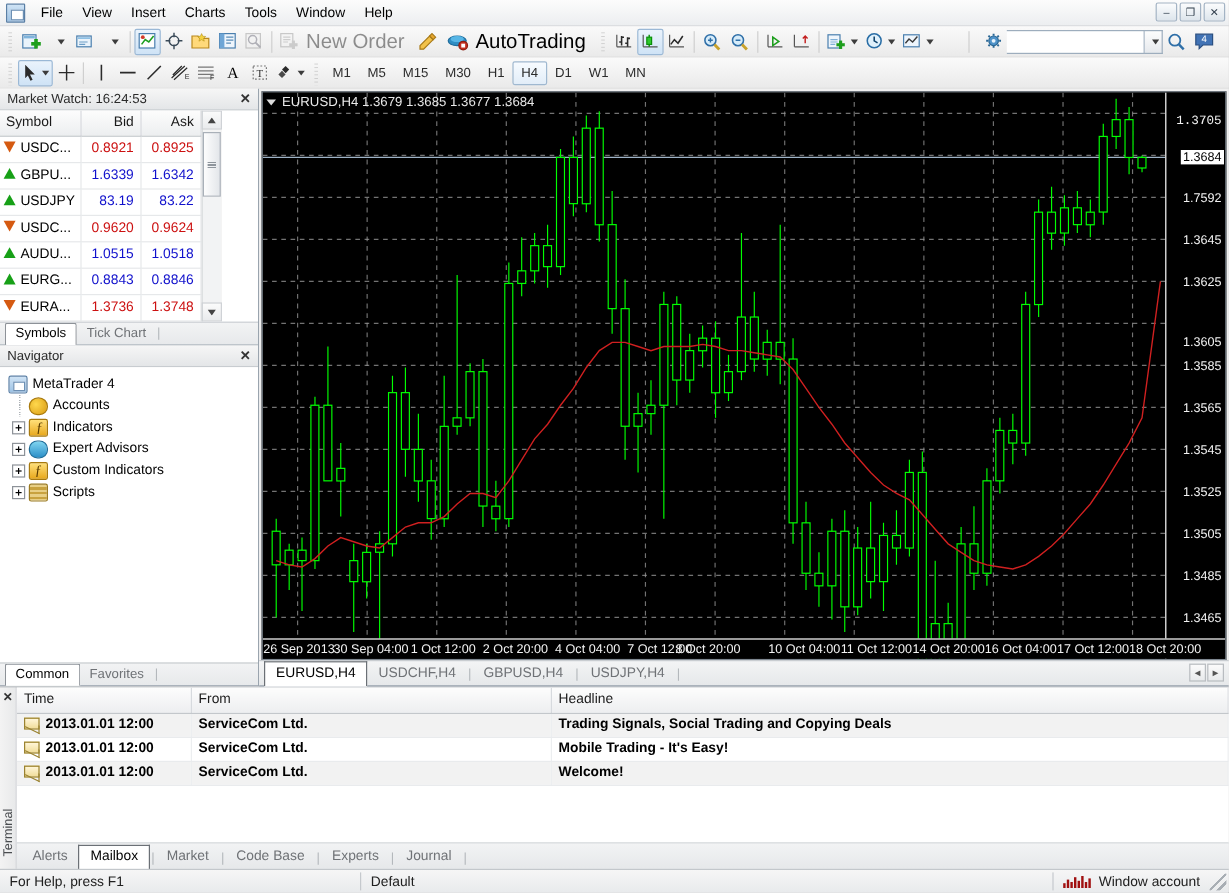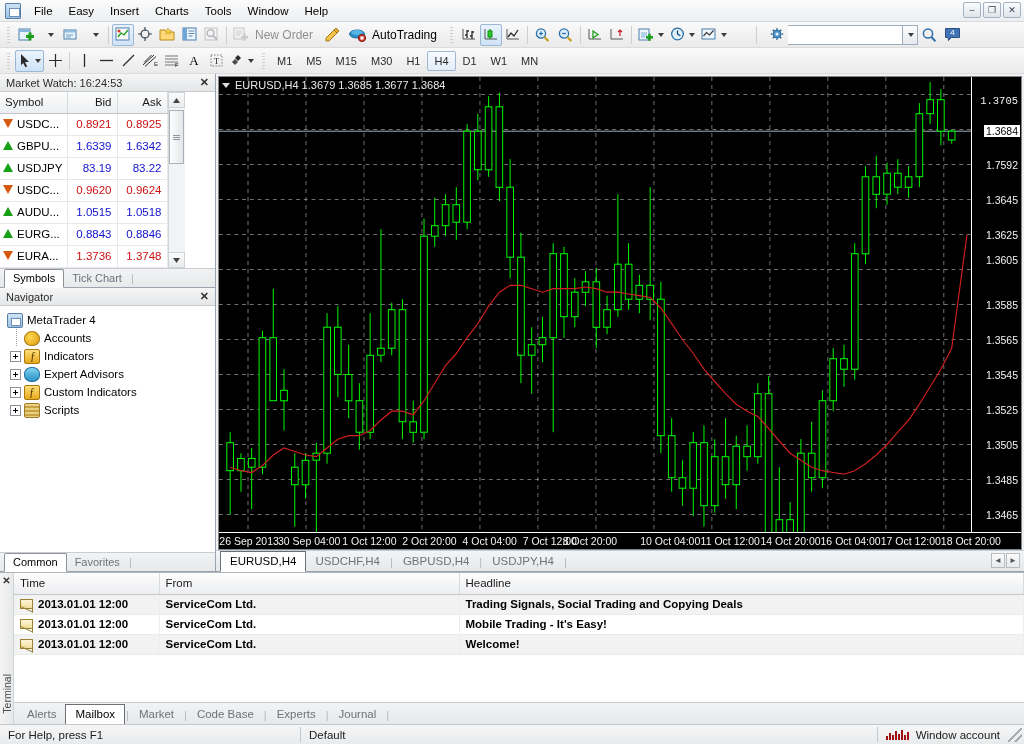--- a/index.html
+++ b/index.html
@@ -40,21 +40,21 @@
           background-image:repeating-linear-gradient(to bottom,#c4c4c4 0 1px,transparent 1px 3px);
           background-size:3px 3px; background-position:2px 2px;
           background-repeat:repeat-y; opacity:.8; }
   .tbsep { width:1px; height:18px; background:#cfcfcf; margin:0 3px; }
   .tbtn { height:22px; min-width:22px; display:flex; align-items:center; justify-content:center;
           padding:0 2px; border:1px solid transparent; border-radius:2px; position:relative; }
   .tbtn.sel { border:1px solid #9ab8d6; background:linear-gradient(#eaf3fc,#cfe3f6); }
   .tbtn.dis { opacity:.42; }
   .caret { width:0;height:0;border-left:3px solid transparent;border-right:3px solid transparent;
            border-top:4px solid #3c3c3c; margin-left:3px; }
-  .tlabel { font-size:12px; padding:0 5px; white-space:nowrap; }
+  .tlabel { font-size:17px; padding:0 5px; white-space:nowrap; }
   .tf { font-size:11px; padding:3px 6px; border:1px solid transparent; border-radius:2px;
         color:#2b2b2b; }
   .tf.on { border:1px solid #9fb8d0; background:linear-gradient(#f7fbff,#e2edf8); }
   .combo { display:flex; align-items:center; height:20px; margin-left:6px; }
   .combo input { width:115px; height:20px; border:1px solid #9dadbd; border-left:none;
                  font-size:11px; padding:0 3px; outline:none; background:#fff; }
   .combo .dd { width:15px;height:20px;border:1px solid #9dadbd;border-left:none;
                background:linear-gradient(#fdfdfd,#e6e9ed);display:flex;align-items:center;justify-content:center;}
 
   
@@ -199,21 +199,21 @@
                               linear-gradient(135deg,transparent 70%,#a8aeb4 70%,#a8aeb4 80%,transparent 80%);}
 </style>
 </head>
 <body>
 
 <div class="app">
 
   <div class="menubar">
     <div class="applogo"></div>
     <div class="menuitem">File</div>
-    <div class="menuitem">Easy</div>
+    <div class="menuitem">View</div>
     <div class="menuitem">Insert</div>
     <div class="menuitem">Charts</div>
     <div class="menuitem">Tools</div>
     <div class="menuitem">Window</div>
     <div class="menuitem">Help</div>
     <div class="wbtns">
       <div class="wbtn">–</div>
       <div class="wbtn">❐</div>
       <div class="wbtn">✕</div>
     </div>
@@ -804,21 +804,21 @@
               <polyline points="11.6,390.2 22.8,393.7 33.9,395.5 45.1,388.5 56.3,378.0 67.4,371.0 78.6,374.5 89.8,378.0 101.0,379.7 112.1,371.0 123.3,362.2 134.5,358.7 145.6,358.7 156.8,353.5 168.0,343.0 179.2,334.2 190.3,334.2 201.5,337.7 212.7,323.7 223.8,306.2 235.0,288.7 246.2,276.5 257.4,260.7 268.5,246.7 279.7,229.2 290.9,215.2 302.0,208.3 313.2,208.3 324.4,211.7 335.6,215.2 346.7,211.7 357.9,211.7 369.1,211.7 380.2,210.0 391.4,211.7 402.6,215.2 413.8,215.2 424.9,217.0 436.1,218.7 447.3,220.5 458.4,231.0 469.6,246.7 480.8,262.5 492.0,276.5 503.1,292.2 514.3,304.5 525.5,316.7 536.6,327.2 547.8,334.2 559.0,339.5 570.2,351.7 581.3,364.0 592.5,376.2 603.7,383.3 614.8,390.2 626.0,393.7 637.2,395.5 648.4,397.2 659.5,393.7 670.7,386.7 681.9,378.0 693.0,367.5 704.2,355.2 715.4,343.0 726.6,327.2 737.7,309.8 748.9,292.2 760.1,271.2 776.0,157.5" fill="none" stroke="#d02020" stroke-width="1.2"></polyline>
             </svg>
         </div>
         <div class="yaxis">
             <div id="ylabs">
               <div class="ylab" style="top: 24px; font-family: Liberation Mono, monospace;">1.3705</div>
               <div class="ylab" style="top: 52.5px;">1.3685</div>
               <div class="ylab" style="top: 87.5px;">1.7592</div>
               <div class="ylab" style="top: 122.5px;">1.3645</div>
               <div class="ylab" style="top: 157.5px;">1.3625</div>
-              <div class="ylab" style="top: 183px;">1.3605</div>
+              <div class="ylab" style="top: 208px;">1.3605</div>
               <div class="ylab" style="top: 227.5px;">1.3585</div>
               <div class="ylab" style="top: 262.5px;">1.3565</div>
               <div class="ylab" style="top: 297.5px;">1.3545</div>
               <div class="ylab" style="top: 332.5px;">1.3525</div>
               <div class="ylab" style="top: 367.5px;">1.3505</div>
               <div class="ylab" style="top: 402.5px;">1.3485</div>
               <div class="ylab" style="top: 437.5px;">1.3465</div>
               <div class="ylab cur" style="top: 54.2px;">1.3684</div>
             </div>
           </div>

